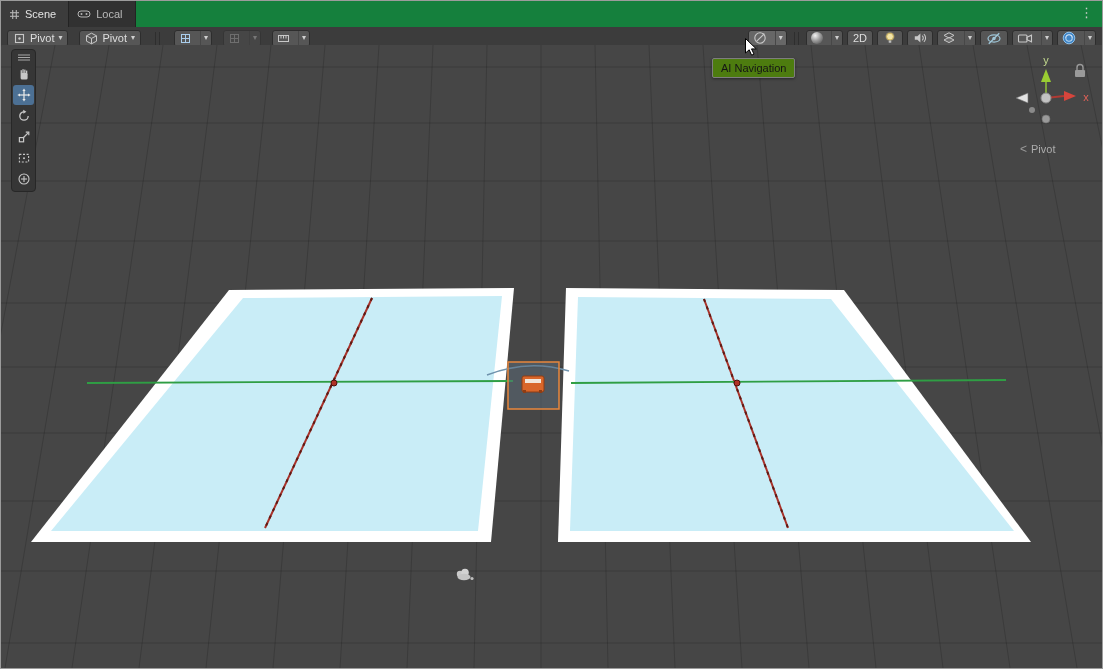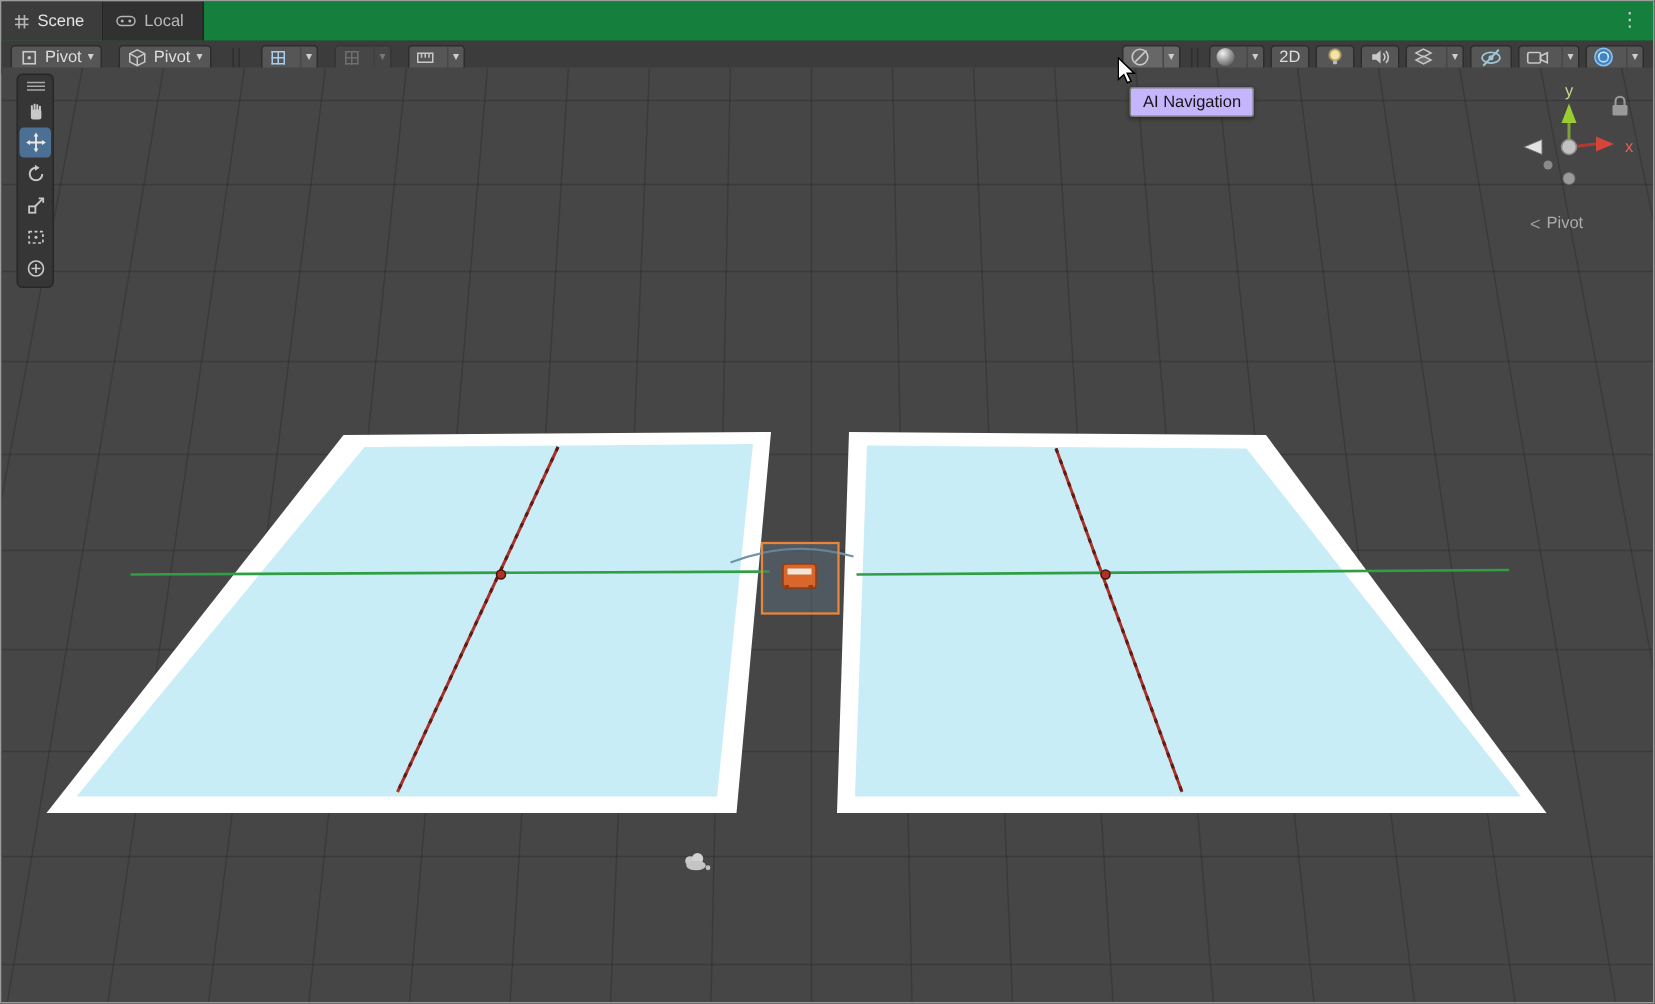--- a/index.html
+++ b/index.html
@@ -38,21 +38,21 @@
 #tool-rail{position:absolute;left:10px;top:4px;width:25px;background:rgba(54,54,54,.95);border:1px solid #272727;border-radius:4px;padding:2px 1px;display:flex;flex-direction:column;align-items:center;gap:1px}
 .tool{width:21px;height:20px;border-radius:3px;display:flex;align-items:center;justify-content:center}
 .tool.active{background:var(--active-tool-blue)}
 .rail-handle{height:11px;width:21px;display:flex;align-items:center;justify-content:center}
 
 #orient-gizmo{position:absolute;left:997px;top:50px;z-index:10}
 #orient-gizmo text{font-size:11px;font-family:"Liberation Sans",sans-serif}
 #persp{position:absolute;left:1019px;top:141px;display:flex;gap:4px;align-items:center;color:#acacac;z-index:10}
 #persp .chev{color:#9a9a9a;font-size:12px}
 
-#tooltip{position:absolute;left:752px;top:57px;background:#c4b5fd;border:1px solid #7e7e7e;border-radius:2px;color:#151515;padding:3px 8px;z-index:30;box-shadow:0 1px 3px rgba(0,0,0,.4)}
+#tooltip{position:absolute;left:711px;top:57px;background:#4d7c0f;border:1px solid #7e7e7e;border-radius:2px;color:#151515;padding:3px 8px;z-index:30;box-shadow:0 1px 3px rgba(0,0,0,.4)}
 #cursor{position:absolute;left:744px;top:37px;z-index:40}
 </style>
 </head>
 <body>
 
 <div id="tabbar">
   <div class="tab active">
     <span>
       <svg width="11" height="11" viewBox="0 0 11 11" stroke="#b5b5b5" stroke-width="1.1">
         <line x1="3.7" y1="1" x2="3.7" y2="10"></line>

